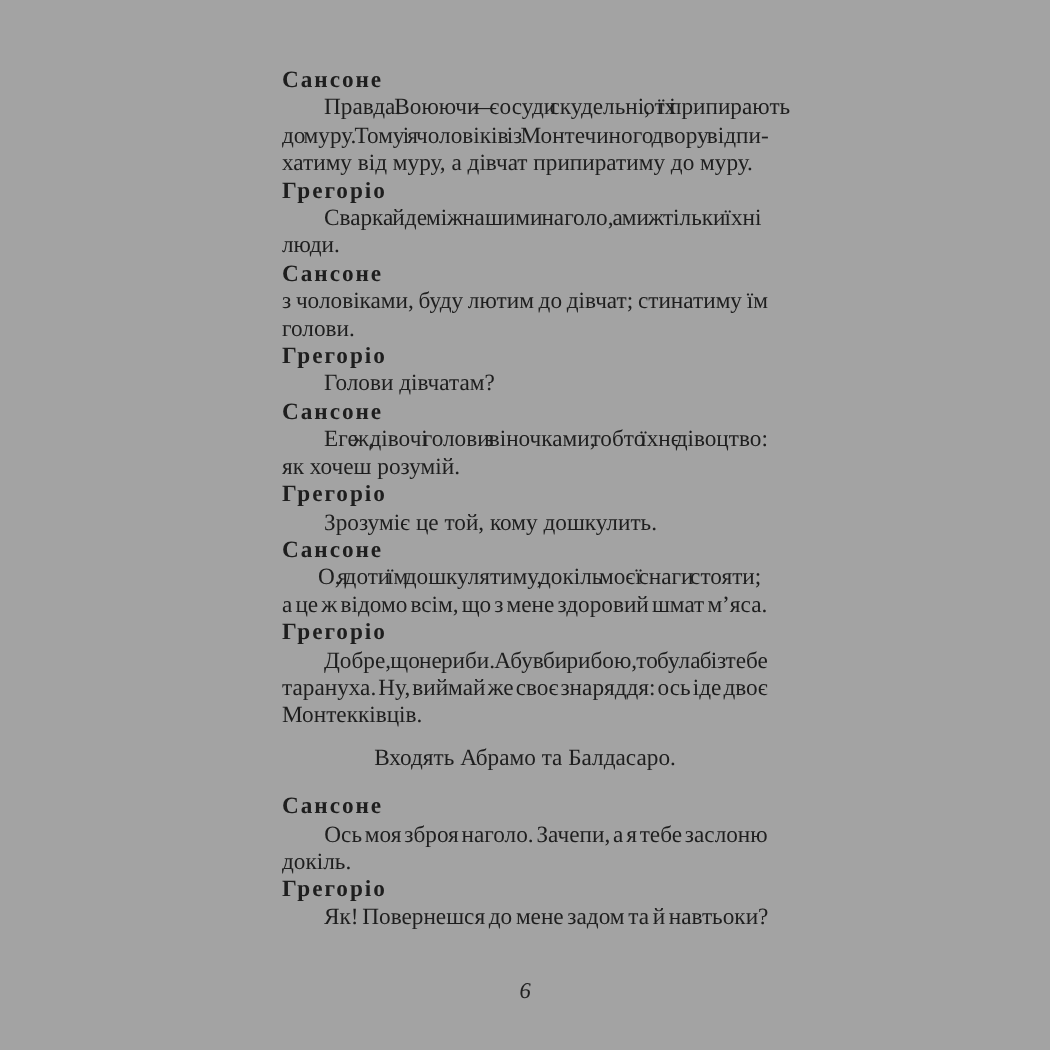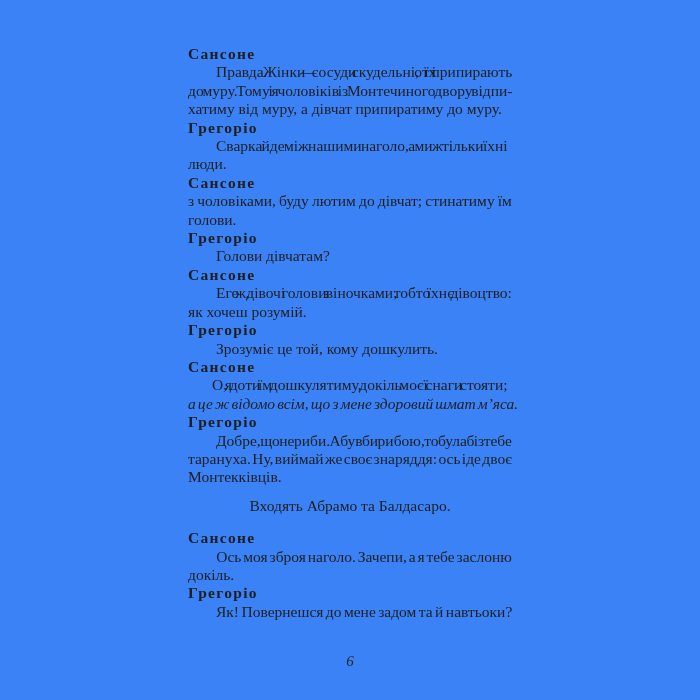--- a/index.html
+++ b/index.html
@@ -6,21 +6,21 @@
     margin: 0;
     padding: 0;
     width: 700px;
     height: 700px;
     background: #ffffff;
   }
   .book-page {
     position: relative;
     width: 700px;
     height: 700px;
-    background: #3b82f6;
+    background: #a3a3a3;
     font-family: "Liberation Serif", serif;
     color: #1e1e1e;
     overflow: hidden;
   }
   .text-block {
     position: absolute;
     left: 188px;
     top: 45px;
     width: 324px;
     font-size: 15.5px;
@@ -52,39 +52,39 @@
     font-size: 15px;
     color: #222222;
   }
 </style>
 </head>
 <body>
 
 <div class="book-page">
   <main class="text-block" id="text-block">
       <div class="row speaker">Сансоне</div>
-      <div class="row line indent" style="word-spacing: -8.375px;">Правда. Жінки — сосуди скудельні, от їх і припирають</div>
+      <div class="row line indent" style="word-spacing: -8.375px;">Правда. Воюючи — сосуди скудельні, от їх і припирають</div>
       <div class="row line" style="word-spacing: -5.11111px;">до муру. Тому і я чоловіків із Монтечиного двору відпи-</div>
       <div class="row line">хатиму від муру, а дівчат припиратиму до муру.</div>
       <div class="row speaker">Грегоріо</div>
       <div class="row line indent" style="word-spacing: -4.55556px;">Сварка йде між нашими наголо, а ми ж тільки їхні</div>
       <div class="row line">люди.</div>
       <div class="row speaker">Сансоне</div>
       <div class="row line" style="word-spacing: -0.714286px;">з чоловіками, буду лютим до дівчат; стинатиму їм</div>
       <div class="row line">голови.</div>
       <div class="row speaker">Грегоріо</div>
       <div class="row line indent">Голови дівчатам?</div>
       <div class="row speaker">Сансоне</div>
       <div class="row line indent" style="word-spacing: -7.25px;">Еге ж, дівочі голови з віночками, тобто їхнє дівоцтво:</div>
       <div class="row line">як хочеш розумій.</div>
       <div class="row speaker">Грегоріо</div>
       <div class="row line indent">Зрозуміє це той, кому дошкулить.</div>
       <div class="row speaker">Сансоне</div>
       <div class="row line indent" style="word-spacing: -6.125px; margin-left: 24px;">О, я доти їм дошкулятиму, докіль моєї снаги стояти;</div>
-      <div class="row line" style="word-spacing: -1.8px; font-style: italic;">а це ж відомо всім, що з мене здоровий шмат м’яса.</div>
+      <div class="row line" style="word-spacing: -1.8px;">а це ж відомо всім, що з мене здоровий шмат м’яса.</div>
       <div class="row speaker">Грегоріо</div>
       <div class="row line indent" style="word-spacing: -4.41667px;">Добре, що не риби. А був би рибою, то була б із тебе</div>
       <div class="row line" style="word-spacing: -2.5px;">тарануха. Ну, виймай же своє знаряддя: ось іде двоє</div>
       <div class="row line">Монтекківців.</div>
       <div class="row stage">Входять Абрамо та Балдасаро.</div>
       <div class="row speaker">Сансоне</div>
       <div class="row line indent" style="word-spacing: -2px; text-align: center;">Ось моя зброя наголо. Зачепи, а я тебе заслоню</div>
       <div class="row line">докіль.</div>
       <div class="row speaker">Грегоріо</div>
       <div class="row line indent" style="word-spacing: -1.42857px;">Як! Повернешся до мене задом та й навтьоки?</div>

